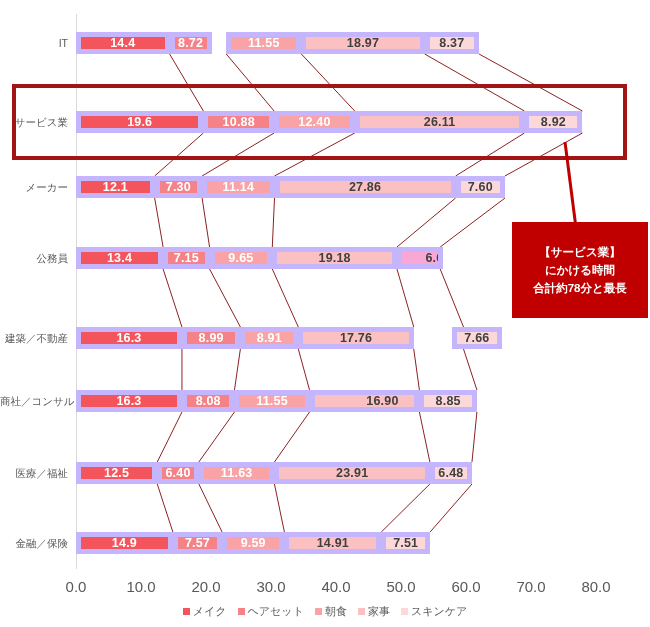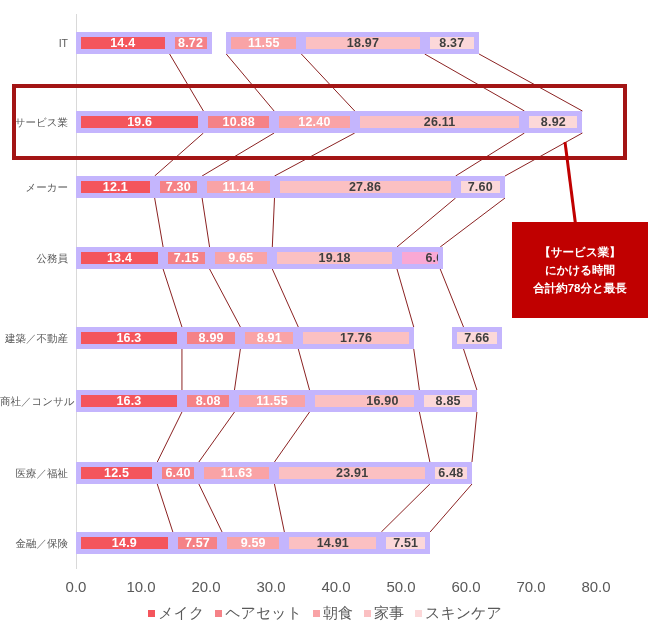--- a/index.html
+++ b/index.html
@@ -159,21 +159,21 @@
     display: flex;
     align-items: center;
     gap: 3px;
   }
   .legend-swatch {
     width: 7px;
     height: 7px;
     display: inline-block;
   }
   .legend-label {
-    font-size: 15px;
+    font-size: 11px;
     color: #595959;
     white-space: nowrap;
   }
 </style>
 </head>
 <body>
 
 <div id="chart-root">
 
   <div class="plot-area">

